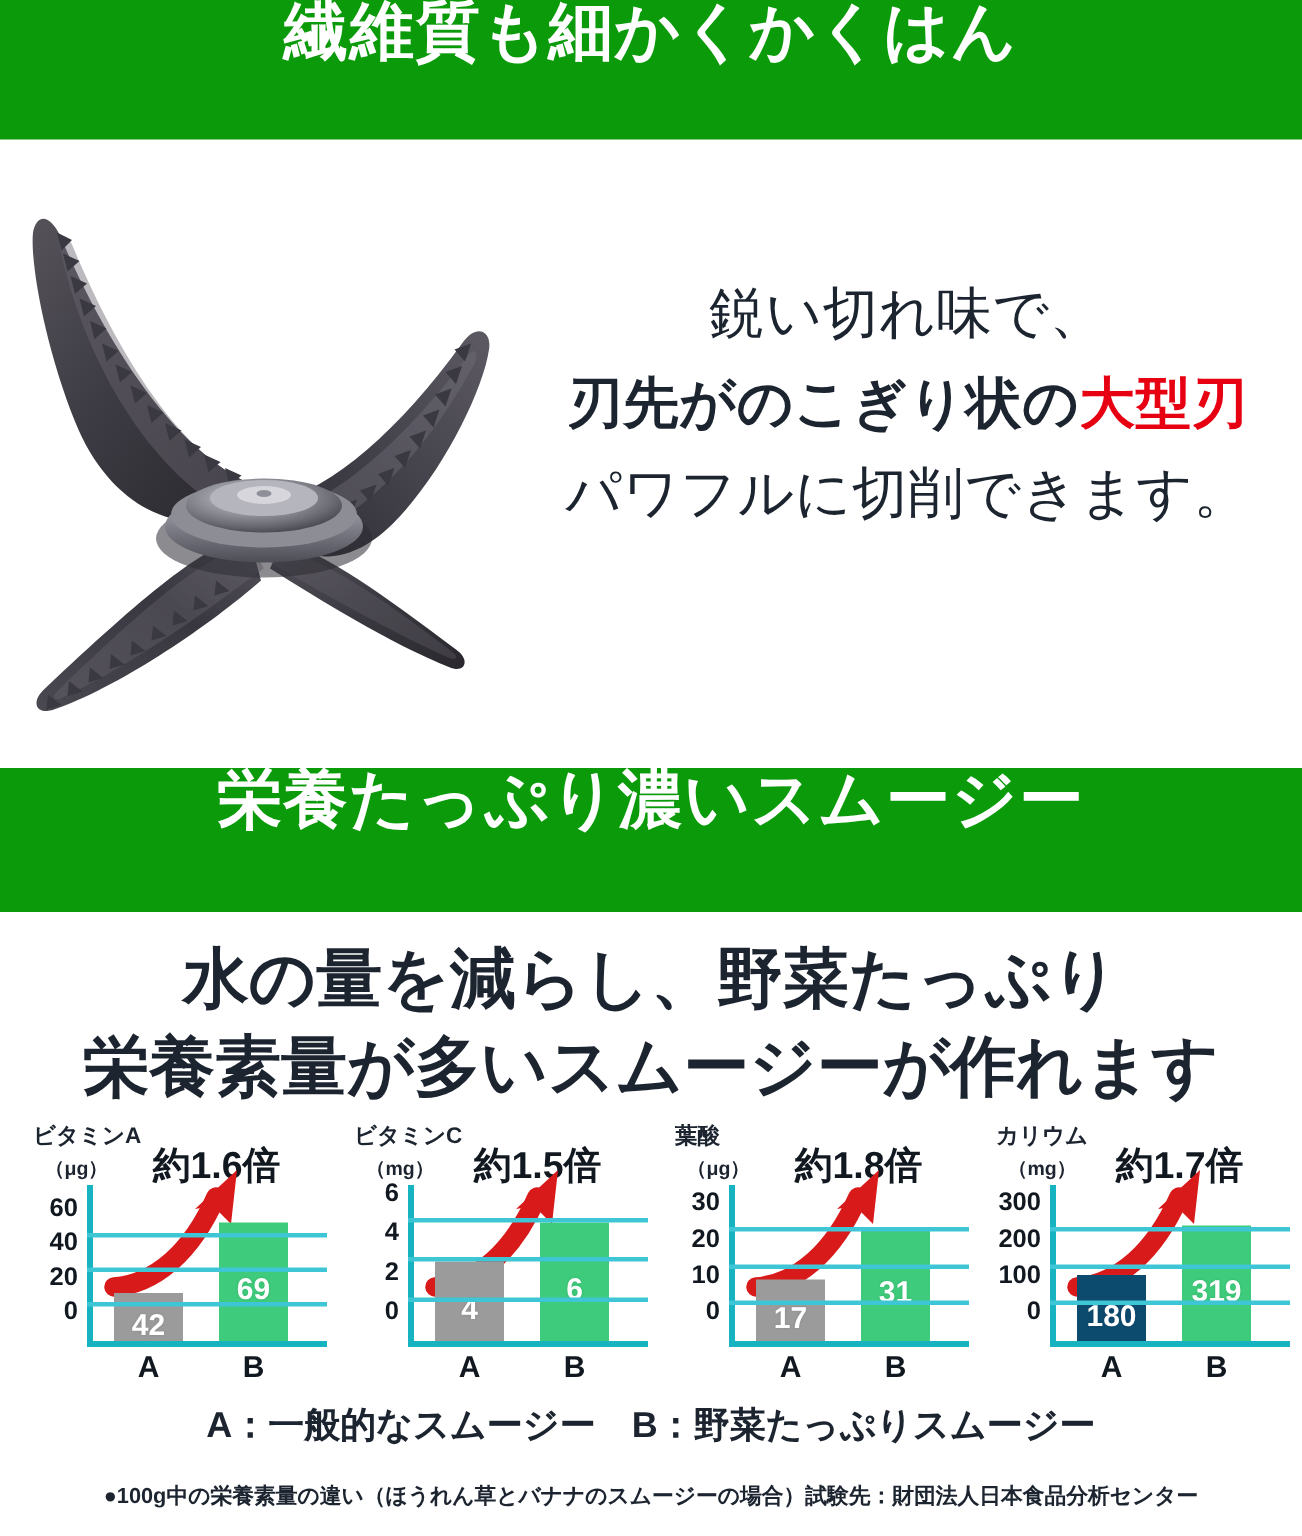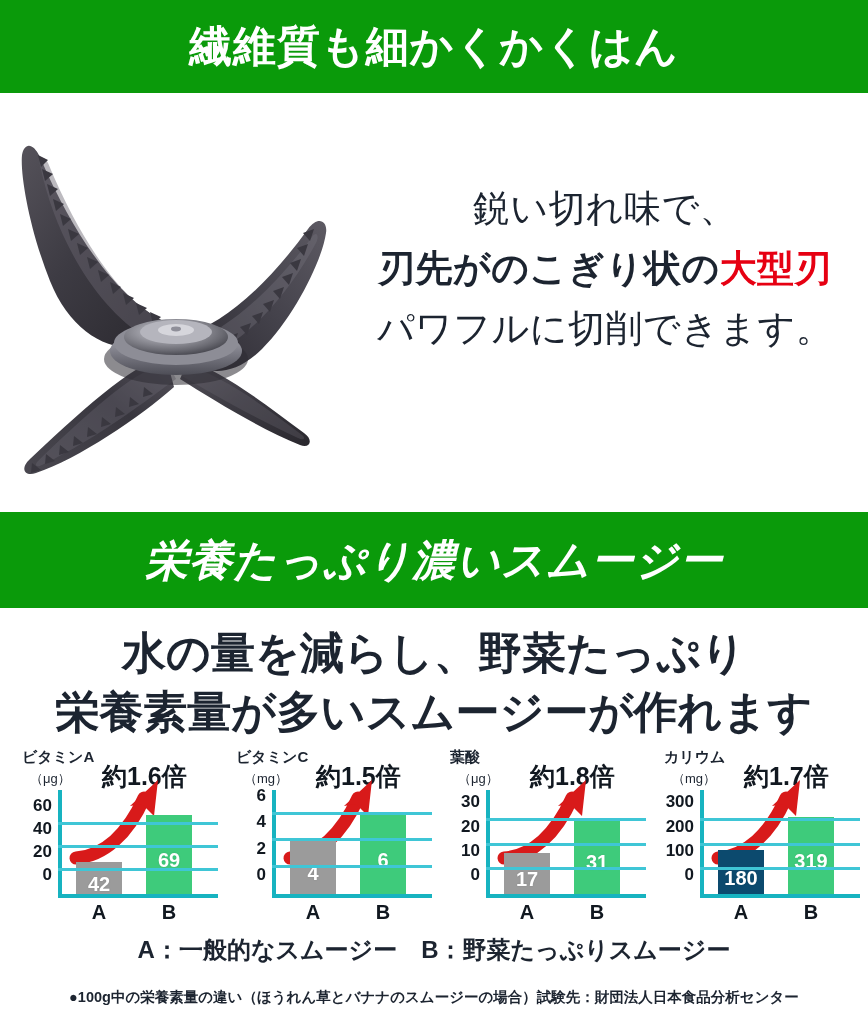--- a/index.html
+++ b/index.html
@@ -8,32 +8,32 @@
     background: #ffffff;
     font-family: "Liberation Sans", "DejaVu Sans", sans-serif;
     overflow: hidden;
   }
   .page { position: relative; width: 868px; height: 1024px; background: #fff; }
 
   
   .banner {
     position: absolute; left: 0; width: 868px;
     background: #0a9a0a;
-    display: flex; align-items: center; justify-content: center;
+    display: flex; justify-content: center;
   }
   .banner-text {
     color: #ffffff;
     font-weight: 700;
     letter-spacing: 0.02em;
     white-space: nowrap;
     line-height: 1;
   }
   #banner-1 { top: 0; height: 93px; }
   #banner-1 .banner-text { font-size: 43px; }
-  #banner-2 { top: 512px; height: 96px; font-style: italic; }
+  #banner-2 { top: 512px; height: 96px; }
   #banner-2 .banner-text { font-size: 43px; }
 
   
   .blade-section {
     position: absolute; left: 0; top: 93px; width: 868px; height: 419px;
   }
   .blade-art {
     position: absolute; left: 8px; top: 18px; width: 340px; height: 382px;
   }
   .blade-copy {
@@ -65,21 +65,21 @@
     display: flex;
   }
   .chart { position: relative; width: 214px; height: 180px; }
 
   .chart-title {
     position: absolute; left: 16px; top: 0;
     font-size: 15px; font-weight: 700; color: #1c2430; white-space: nowrap;
   }
   .chart-unit {
     position: absolute; left: 24px; top: 22px;
-    font-size: 13px; font-weight: 400; color: #1c2430; white-space: nowrap;
+    font-size: 13px; font-weight: 700; color: #1c2430; white-space: nowrap;
   }
   .chart-multiplier {
     position: absolute; left: 96px; top: 12px;
     font-size: 25px; font-weight: 700; color: #111820; white-space: nowrap;
   }
 
   .plot {
     position: absolute; left: 52px; top: 50px; width: 152px; height: 100px;
   }
   .axis-y {

